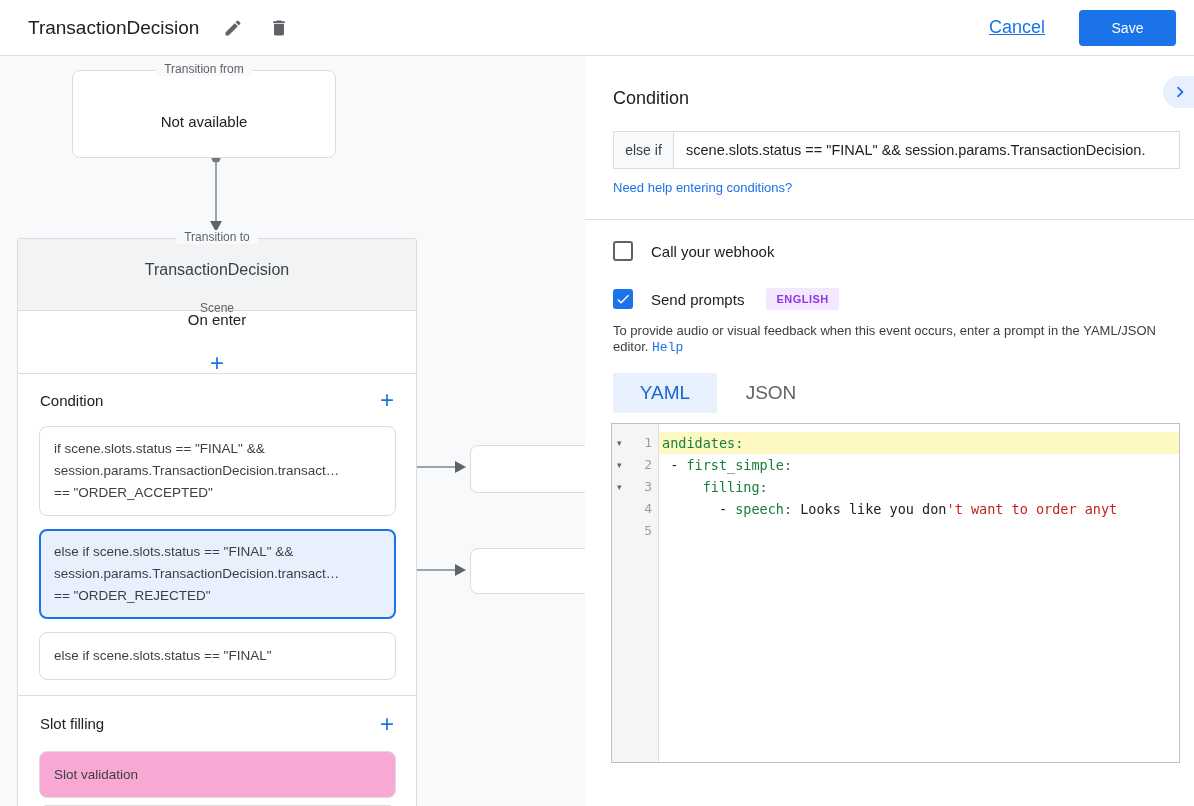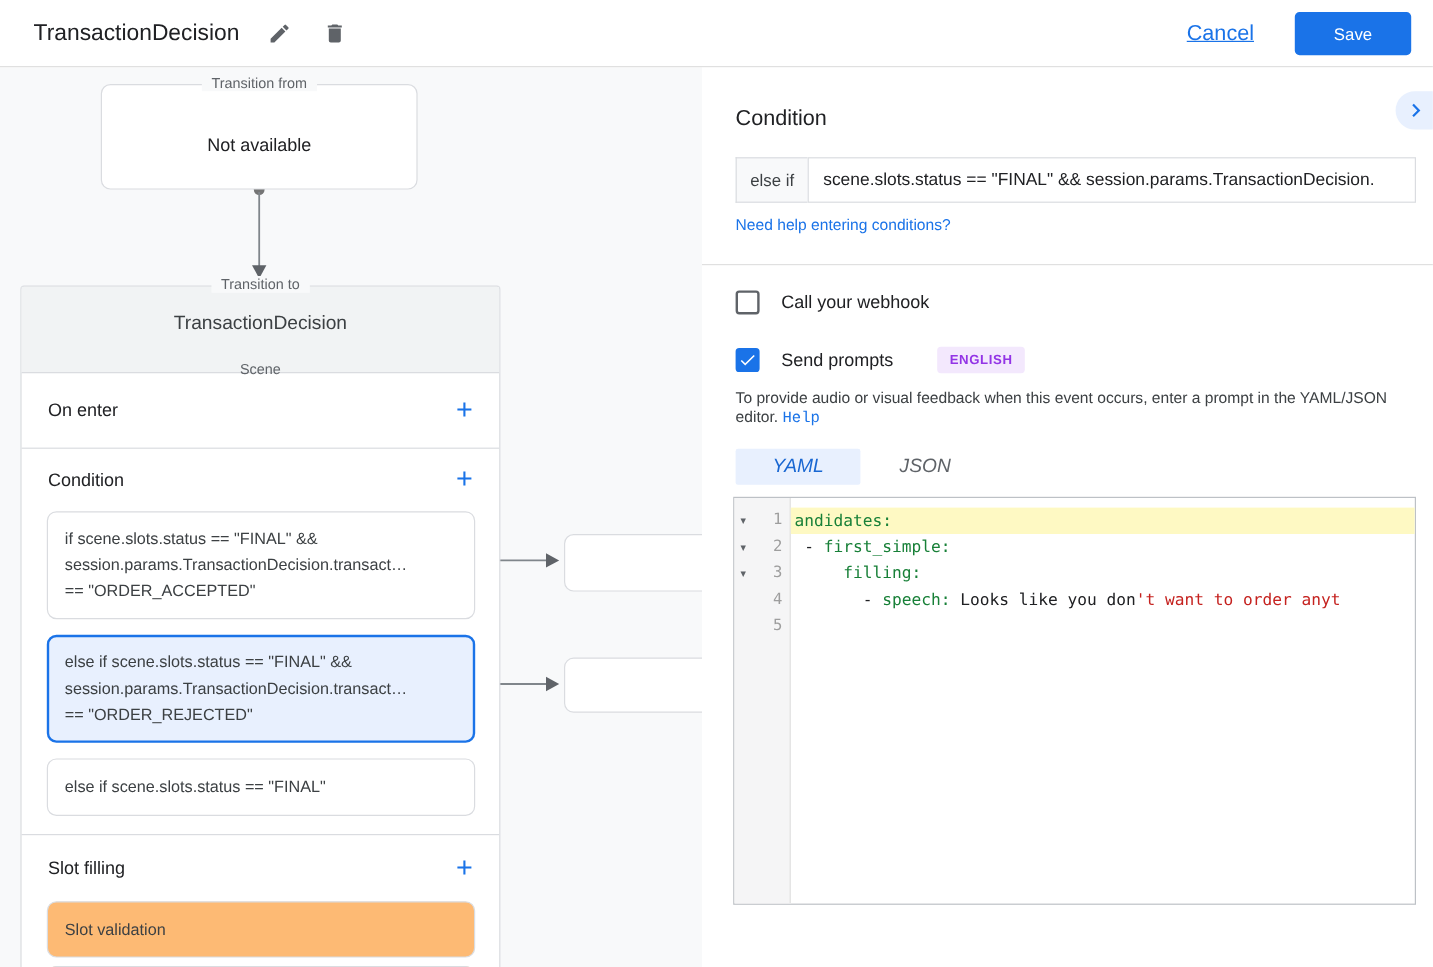--- a/index.html
+++ b/index.html
@@ -18,48 +18,48 @@
   .actions { display:flex; align-items:center; gap:34px; }
   .cancel-btn { background:none; border:none; color:#1a73e8; font-size:18px; font-weight:500;
     font-family:"Liberation Sans",sans-serif; cursor:pointer;text-decoration:underline; }
   .save-btn { background:#1a73e8; color:#fff; border:none; border-radius:4px; width:97px; height:36px;
     font-size:14px; font-weight:500; font-family:"Liberation Sans",sans-serif; cursor:pointer; }
 
   
   .canvas { position:absolute; left:0; top:56px; width:585px; height:750px; background:#f8f9fa; overflow:hidden; }
   .flow-svg { position:absolute; left:0; top:0; width:585px; height:750px; pointer-events:none; }
 
-  .tfrom-box { position:absolute; left:84px; top:14px; width:264px; height:88px; background:#fff;
+  .tfrom-box { position:absolute; left:72px; top:14px; width:264px; height:88px; background:#fff;
     border:1px solid #dadce0; border-radius:8px; }
   .legend { position:absolute; top:-9px; left:50%; transform:translateX(-50%); background:#f8f9fa;
     padding:0 8px; font-size:12px; color:#5f6368; white-space:nowrap; }
   .tfrom-text { position:absolute; left:0; right:0; top:42px; text-align:center; font-size:15px; color:#202124; }
 
   .scene-card { position:absolute; left:17px; top:182px; width:400px; height:600px; background:#fff;
     border:1px solid #dadce0; border-radius:3px; }
   .scene-header { height:72px; background:#f1f3f4; border-bottom:1px solid #dadce0; text-align:center;
     padding-top:22px; cursor:pointer; }
   .scene-name { font-size:16px; color:#3c4043; }
   .scene-type { font-size:12px; color:#5f6368; margin-top:22px; }
 
   .row-onenter { height:63px; border-bottom:1px solid #dadce0; display:flex; align-items:center;
-    justify-content:space-between; padding:0 22px; }
+    justify-content:space-between; padding:0 22px;flex-direction:column; }
   .sec-label { font-size:15px; color:#202124; }
   .plus { color:#1a73e8; font-size:24px; font-weight:300; line-height:20px; background:none; border:none;
     cursor:pointer; font-family:"Liberation Sans",sans-serif; }
 
   .sec-condition { border-bottom:1px solid #dadce0; padding-bottom:15px; }
   .sec-head { height:52px; display:flex; align-items:center; justify-content:space-between; padding:0 22px; }
   .cond-card { margin:0 20px 13px 21px; background:#fff; border:1px solid #dadce0; border-radius:8px;
     padding:11px 14px; font-size:13.5px; line-height:22px; color:#3c4043; cursor:pointer; }
   .cond-card.selected { background:#e8f0fe; border:2px solid #1a73e8; padding:10px 13px; }
   .cond-card.single { padding:12px 14px; margin-bottom:0; }
 
   .sec-slot .sec-head { height:55px;gap:32px; }
-  .slot-card { margin:0 20px 7px 21px; background:#fdba74; border:1px solid #dadce0; border-radius:8px;
+  .slot-card { margin:0 20px 7px 21px; background:#f9a8d4; border:1px solid #dadce0; border-radius:8px;
     height:47px; display:flex; align-items:center; padding:0 14px; font-size:13.5px; color:#3c4043; cursor:pointer; }
   .slot-card.stub { height:40px; }
 
   .target-box { position:absolute; left:470px; width:150px; background:#fff; border:1px solid #dadce0;
     border-radius:8px; cursor:pointer; }
   .target-box.t1 { top:389px; height:48px; }
   .target-box.t2 { top:492px; height:46px; }
 
   
   .panel { position:absolute; left:585px; top:56px; width:609px; height:750px; background:#fff;
@@ -76,27 +76,27 @@
     font-family:"Liberation Sans",sans-serif; outline:none; background:#fff; }
   .help-link { display:inline-block; margin-top:11px; font-size:13px; color:#1a73e8; text-decoration:none; cursor:pointer; }
   .divider { height:1px; background:#e0e0e0; margin:23px 0 0 -28px; width:609px; }
   .h-when { margin-top:33px; }
   .chk-row { display:flex; align-items:center; margin-top:21px; }
   .chk-row.second { margin-top:27px; }
   .checkbox { width:20px; height:20px; border:2px solid #5f6368; border-radius:3px; background:#fff; cursor:pointer; }
   .checkbox.checked { background:#1a73e8; border-color:#1a73e8; display:flex; align-items:center; justify-content:center; }
   .checkbox.checked svg { width:16px; height:16px; fill:#fff; }
   .chk-label { margin-left:18px; font-size:15px; font-weight:500; color:#202124; }
-  .lang-badge { margin-left:37px; background:#f3e8fd; color:#9334e6; font-size:11px; font-weight:700;
+  .lang-badge { margin-left:22px; background:#f3e8fd; color:#9334e6; font-size:11px; font-weight:700;
     letter-spacing:0.5px; padding:5px 10px; border-radius:3px; }
   .helper { margin-top:13px; width:560px; font-size:13px; line-height:16px; color:#3c4043; }
   .helper a { color:#1a73e8; text-decoration:none; cursor:pointer;font-family:Liberation Mono, monospace; }
   .tabs { margin-top:17px; display:flex; }
-  .tab { height:30px; width:104px; display:flex; align-items:center; justify-content:center;
-    font-size:16px; font-weight:500; color:#5f6368; cursor:pointer; border-radius:2px;font-style:italic; }
+  .tab { height:40px; width:104px; display:flex; align-items:center; justify-content:center;
+    font-size:19px; font-weight:500; color:#5f6368; cursor:pointer; border-radius:2px; }
   .tab.active { background:#e8f0fe; color:#1967d2; }
   .tab.json { width:108px; }
 
   
   .editor { position:relative; margin:10px 0 0 -2px; width:569px; height:340px;
     border:1px solid #bdc1c6; background:#fff; overflow:hidden; padding-top:8px; }
   .gutter-bg { position:absolute; left:0; top:0; bottom:0; width:47px; background:#f5f5f6;
     border-right:1px solid #e0e0e0; }
   .ed-line { position:relative; display:flex; height:22px; font-family:"DejaVu Sans Mono", monospace; font-size:13.5px; }
   .fold { width:18px; padding-left:5px; font-size:9px; color:#5f6368; line-height:22px;

